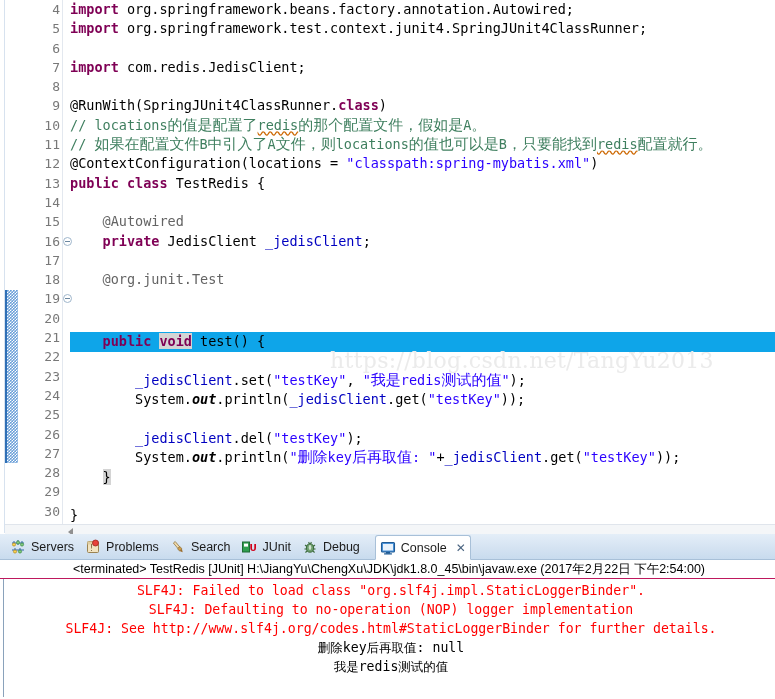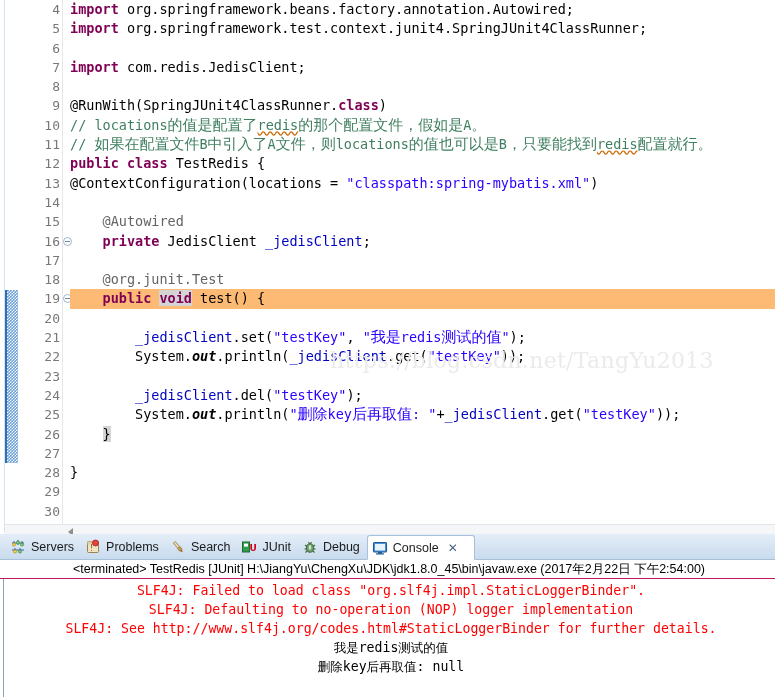--- a/index.html
+++ b/index.html
@@ -97,21 +97,22 @@
   }
   .code-row {
     height: 19.3px;
     line-height: 19.3px;
     white-space: pre;
     font-family: "DejaVu Sans Mono", monospace;
     font-size: 13.5px;
     color: #000000;
   }
   .code-row.current {
-    background: #fdba74;
+    background: #0ea5e9;
+    margin-top: 43px;
   }
   
   .kw  { color: #7f0055; font-weight: bold; }
   .str { color: #2a00ff; }
   .ann { color: #646464; }
   .cmt { color: #3f7f5f; }
   .fld { color: #0000c0; }
   .stc { color: #000000; font-style: italic; font-weight: bold; }
   .hl  { background: #d4d4d4; }
   .spell {
@@ -192,21 +193,22 @@
     font-family: "Liberation Sans", sans-serif;
     box-sizing: border-box;
     white-space: nowrap;
   }
   .tab.active {
     background: #ffffff;
     border: 1px solid #a8c0d8;
     border-bottom: 1px solid #ffffff;
     border-radius: 3px 3px 0 0;
     margin-bottom: -1px;
-    padding-right: 16px;
+    padding-right: 4px;
+    margin-left: 8px;
   }
   .tab-icon {
     width: 16px; height: 16px;
     display: inline-block;
     position: relative;
     flex: 0 0 16px;
   }
   .close-x {
     font-size: 12px;
     color: #4a6480;
@@ -292,22 +294,22 @@
 
   <div id="code-area">
       <div class="code-row"><span class="kw">import</span> org.springframework.beans.factory.annotation.Autowired;</div>
       <div class="code-row"><span class="kw">import</span> org.springframework.test.context.junit4.SpringJUnit4ClassRunner;</div>
       <div class="code-row"></div>
       <div class="code-row"><span class="kw">import</span> com.redis.JedisClient;</div>
       <div class="code-row"></div>
       <div class="code-row">@RunWith(SpringJUnit4ClassRunner.<span class="kw">class</span>)</div>
       <div class="code-row"><span class="cmt">// locations<span class="cn">的值是配置了</span><span class="spell">redis</span><span class="cn">的那个配置文件，假如是</span>A<span class="cn">。</span></span></div>
       <div class="code-row"><span class="cmt">// <span class="cn">如果在配置文件</span>B<span class="cn">中引入了</span>A<span class="cn">文件，则</span>locations<span class="cn">的值也可以是</span>B<span class="cn">，只要能找到</span><span class="spell">redis</span><span class="cn">配置就行。</span></span></div>
+      <div class="code-row">@ContextConfiguration(locations = <span class="str">"classpath:spring-mybatis.xml"</span>)</div>
       <div class="code-row"><span class="kw">public</span> <span class="kw">class</span> TestRedis {</div>
-      <div class="code-row">@ContextConfiguration(locations = <span class="str">"classpath:spring-mybatis.xml"</span>)</div>
       <div class="code-row"></div>
       <div class="code-row"><span class="ann">    @Autowired</span></div>
       <div class="code-row">    <span class="kw">private</span> JedisClient <span class="fld">_jedisClient</span>;</div>
       <div class="code-row"></div>
       <div class="code-row"><span class="ann">    @org.junit.Test</span></div>
       <div class="code-row current">    <span class="kw">public</span> <span class="hl"><span class="kw">void</span></span> test() {</div>
       <div class="code-row"></div>
       <div class="code-row">        <span class="fld">_jedisClient</span>.set(<span class="str">"testKey"</span>, <span class="str">"<span class="cn">我是</span>redis<span class="cn">测试的值</span>"</span>);</div>
       <div class="code-row">        System.<span class="stc">out</span>.println(<span class="fld">_jedisClient</span>.get(<span class="str">"testKey"</span>));</div>
       <div class="code-row"></div>
@@ -406,17 +408,17 @@
         <span class="close-x">✕</span>
       </div>
     </div>
 
   <div id="console-body">
     <div id="console-header">&lt;terminated&gt; TestRedis [JUnit] H:\JiangYu\ChengXu\JDK\jdk1.8.0_45\bin\javaw.exe (2017年2月22日 下午2:54:00)</div>
     <div id="console-output">
         <div class="con-line err">SLF4J: Failed to load class "org.slf4j.impl.StaticLoggerBinder".</div>
         <div class="con-line err">SLF4J: Defaulting to no-operation (NOP) logger implementation</div>
         <div class="con-line err">SLF4J: See http://www.slf4j.org/codes.html#StaticLoggerBinder for further details.</div>
+        <div class="con-line"><span class="con-cn">删除</span>key<span class="con-cn">后再取值</span>: null</div>
         <div class="con-line"><span class="con-cn">我是</span>redis<span class="con-cn">测试的值</span></div>
-        <div class="con-line"><span class="con-cn">删除</span>key<span class="con-cn">后再取值</span>: null</div>
       </div>
   </div>
 </div>
 
 </body></html>

